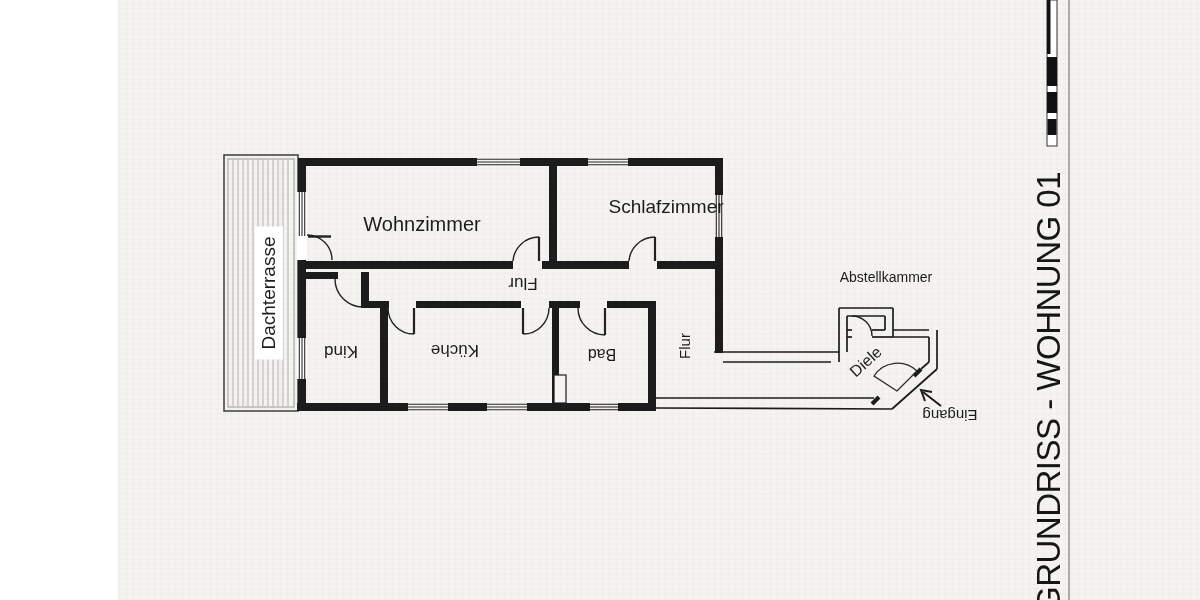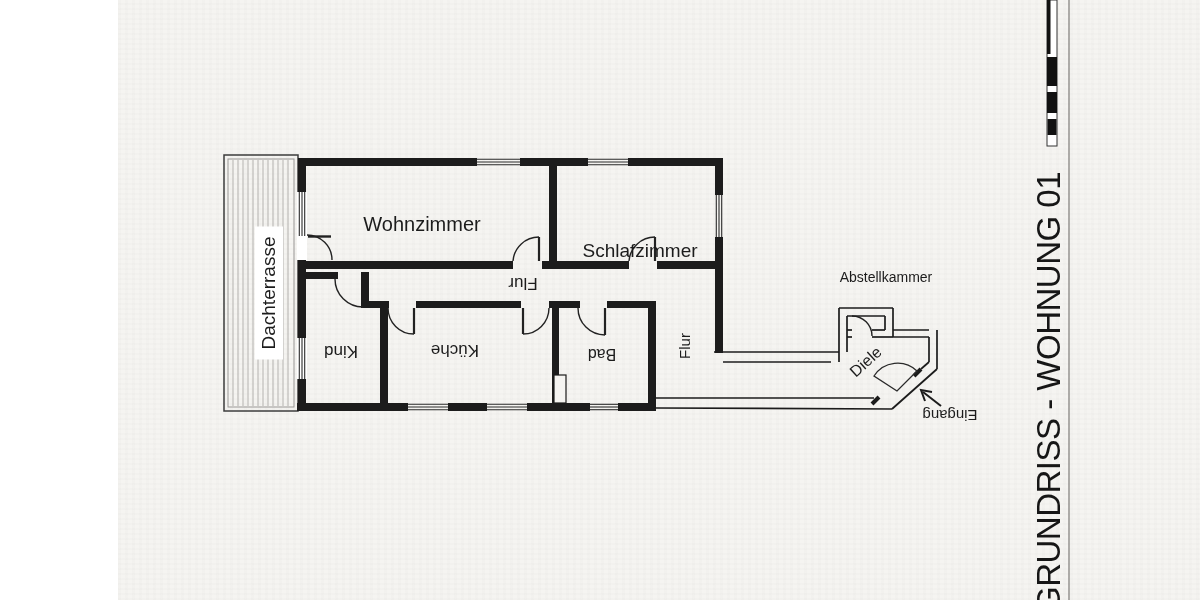--- a/index.html
+++ b/index.html
@@ -20,21 +20,21 @@
   svg.plan{position:absolute;left:0;top:0;}
   .lbl{
     position:absolute;color:#1c1c1c;white-space:nowrap;
     transform:translate(-50%,-50%);
     font-family:"Liberation Sans","DejaVu Sans",sans-serif;
   }
   .r180{transform:translate(-50%,-50%) rotate(180deg);}
   .r90ccw{transform:translate(-50%,-50%) rotate(-90deg);}
   .rdiag{transform:translate(-50%,-50%) rotate(-42deg);}
   .lbl-wohnzimmer{left:422px;top:224px;font-size:20px;}
-  .lbl-schlafzimmer{left:640px;top:207px;font-size:19px;margin-top:44px;}
+  .lbl-schlafzimmer{left:666px;top:207px;font-size:19px;}
   .lbl-flur-mitte{left:523px;top:283px;font-size:17px;}
   .lbl-kind{left:341px;top:351px;font-size:17px;}
   .lbl-kueche{left:455px;top:350px;font-size:17px;}
   .lbl-bad{left:602px;top:354px;font-size:16px;}
   .lbl-flur-rechts{left:684px;top:346px;font-size:15px;}
   .lbl-abstellkammer{left:886px;top:277px;font-size:14px;}
   .lbl-diele{left:866px;top:362px;font-size:16px;}
   .lbl-eingang{left:950px;top:415px;font-size:15px;}
   .lbl-dachterrasse{
     left:269px;top:293px;font-size:19px;

